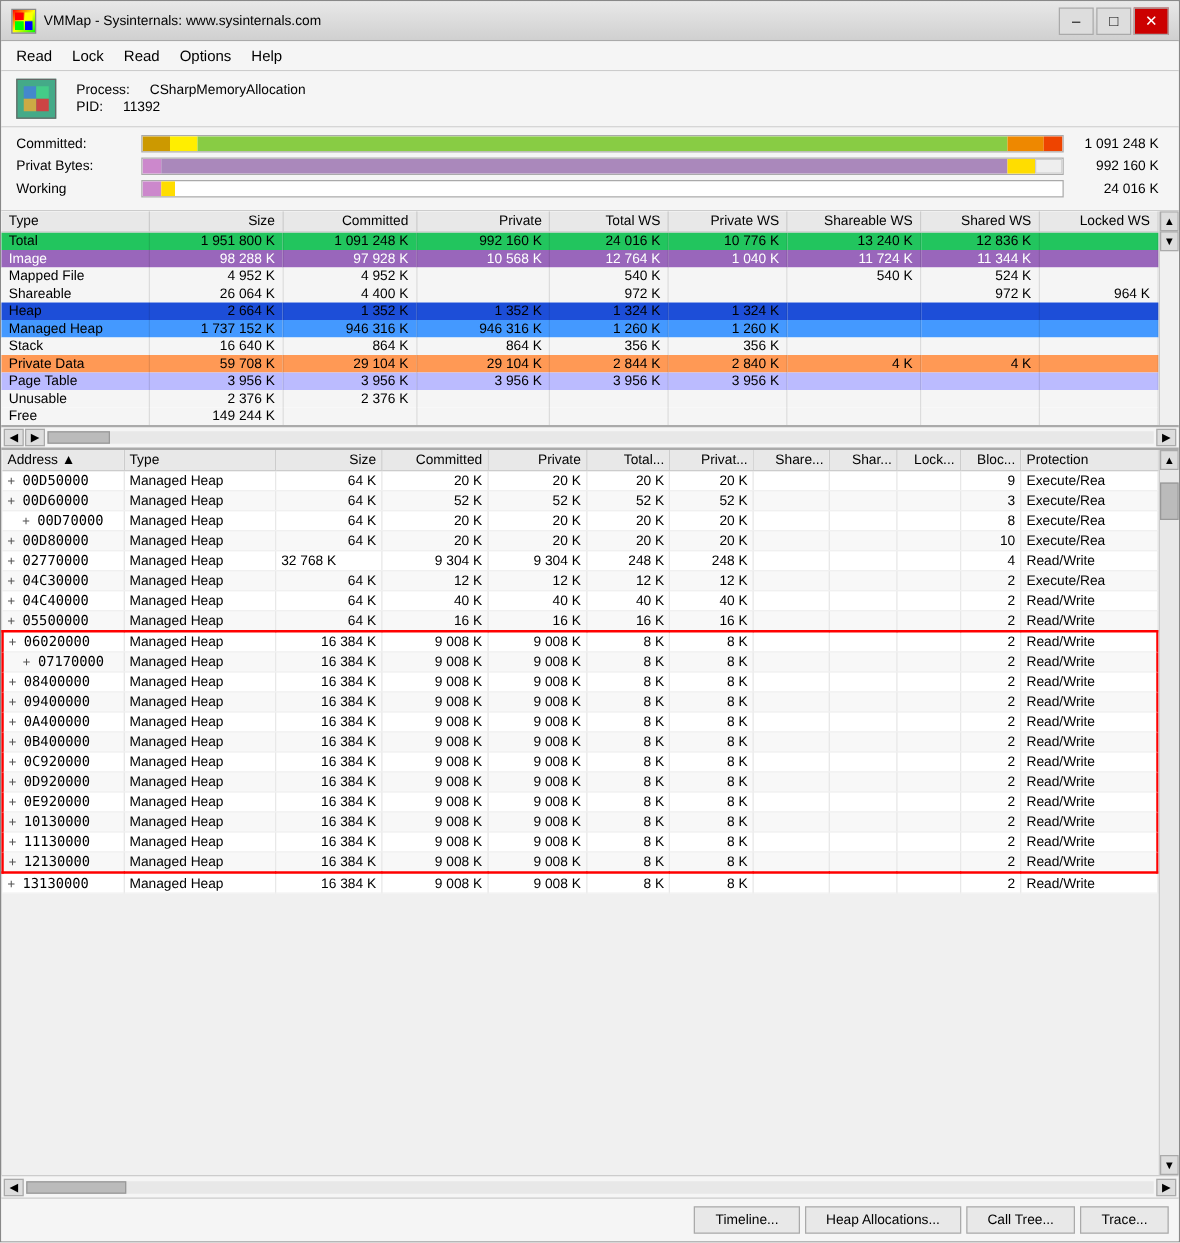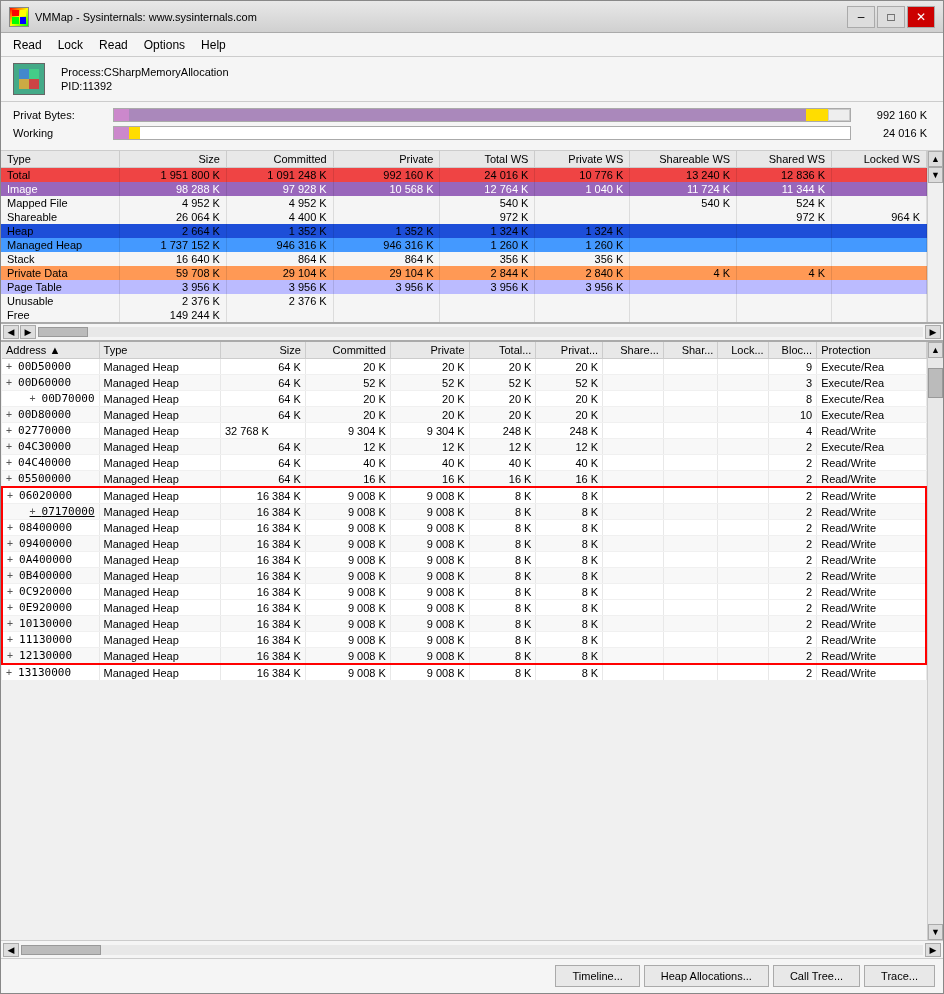--- a/index.html
+++ b/index.html
@@ -34,21 +34,21 @@
     .process-bar {
       background: #f5f5f5;
       padding: 6px 12px;
       border-bottom: 1px solid #ccc;
       display: flex;
       align-items: center;
       gap: 16px;
     }
     .process-icon { width: 32px; height: 32px; background: #4a8; border: 1px solid #666; display: flex; align-items: center; justify-content: center; }
     .process-details { display: flex; flex-direction: column; gap: 2px; }
-    .process-row { display: flex; gap: 0; font-size: 11px; }
+    .process-row { display: flex; gap: 16px; font-size: 11px; }
     .process-label { font-weight: normal; }
     .process-value { font-weight: normal; }
     
     
     .memory-bars { background: #f5f5f5; padding: 6px 12px; border-bottom: 1px solid #ccc; }
     .memory-bar-row { display: flex; align-items: center; margin-bottom: 4px; }
     .memory-bar-label { width: 100px; font-size: 11px; }
     .memory-bar-value { width: 80px; font-size: 11px; text-align: right; margin-left: auto; padding-right: 4px; }
     .memory-bar-container { flex: 1; height: 14px; background: #fff; border: 1px solid #aaa; position: relative; overflow: hidden; }
     .bar-segment { height: 100%; position: absolute; top: 0; }
@@ -119,20 +119,31 @@
       </div>
       <div class="process-row">
         <span class="process-label">PID:</span>
         <span class="process-value">11392</span>
       </div>
     </div>
   </div>
 
   <div class="memory-bars">
 
+    <div class="memory-bar-row">
+      <span class="memory-bar-label">Committed:</span>
+      <div class="memory-bar-container">
+        <div class="bar-segment" style="left:0; width:3%; background:#cc9900;"></div>
+        <div class="bar-segment" style="left:3%; width:3%; background:#ffee00;"></div>
+        <div class="bar-segment" style="left:6%; width:88%; background:#88cc44;"></div>
+        <div class="bar-segment" style="left:94%; width:4%; background:#ee8800;"></div>
+        <div class="bar-segment" style="left:98%; width:2%; background:#ee4400;"></div>
+      </div>
+      <span class="memory-bar-value">1 091 248 K</span>
+    </div>
 
     <div class="memory-bar-row">
       <span class="memory-bar-label">Privat Bytes:</span>
       <div class="memory-bar-container">
         <div class="bar-segment" style="left:0; width:2%; background:#cc88cc;"></div>
         <div class="bar-segment" style="left:2%; width:92%; background:#aa88bb;"></div>
         <div class="bar-segment" style="left:94%; width:3%; background:#ffdd00;"></div>
         <div class="bar-segment" style="left:97%; width:3%; background:#eeeeee; border:1px solid #ccc;"></div>
       </div>
       <span class="memory-bar-value">992 160 K</span>
@@ -159,21 +170,21 @@
               <th style="background:#e8e8e8; border-right:1px solid #ccc; border-bottom:1px solid #ccc; padding:2px 6px; font-weight:normal; text-align:right; min-width:90px;">Committed</th>
               <th style="background:#e8e8e8; border-right:1px solid #ccc; border-bottom:1px solid #ccc; padding:2px 6px; font-weight:normal; text-align:right; min-width:90px;">Private</th>
               <th style="background:#e8e8e8; border-right:1px solid #ccc; border-bottom:1px solid #ccc; padding:2px 6px; font-weight:normal; text-align:right; min-width:80px;">Total WS</th>
               <th style="background:#e8e8e8; border-right:1px solid #ccc; border-bottom:1px solid #ccc; padding:2px 6px; font-weight:normal; text-align:right; min-width:80px;">Private WS</th>
               <th style="background:#e8e8e8; border-right:1px solid #ccc; border-bottom:1px solid #ccc; padding:2px 6px; font-weight:normal; text-align:right; min-width:90px;">Shareable WS</th>
               <th style="background:#e8e8e8; border-right:1px solid #ccc; border-bottom:1px solid #ccc; padding:2px 6px; font-weight:normal; text-align:right; min-width:80px;">Shared WS</th>
               <th style="background:#e8e8e8; border-right:1px solid #ccc; border-bottom:1px solid #ccc; padding:2px 6px; font-weight:normal; text-align:right; min-width:80px;">Locked WS</th>
             </tr>
           </thead>
           <tbody id="top-table-body">
-          <tr style="background: #ef4444; color: black;">
+          <tr style="background: #22c55e; color: black;">
                 <td style="border-right: 1px solid rgba(0, 0, 0, 0.1); padding: 1px 6px; white-space: nowrap;">Total</td>
                 <td style="border-right: 1px solid rgba(0, 0, 0, 0.1); padding: 1px 6px; white-space: nowrap; text-align: right;">1 951 800 K</td>
                 <td style="border-right: 1px solid rgba(0, 0, 0, 0.1); padding: 1px 6px; white-space: nowrap; text-align: right;">1 091 248 K</td>
                 <td style="border-right: 1px solid rgba(0, 0, 0, 0.1); padding: 1px 6px; white-space: nowrap; text-align: right;">992 160 K</td>
                 <td style="border-right: 1px solid rgba(0, 0, 0, 0.1); padding: 1px 6px; white-space: nowrap; text-align: right;">24 016 K</td>
                 <td style="border-right: 1px solid rgba(0, 0, 0, 0.1); padding: 1px 6px; white-space: nowrap; text-align: right;">10 776 K</td>
                 <td style="border-right: 1px solid rgba(0, 0, 0, 0.1); padding: 1px 6px; white-space: nowrap; text-align: right;">13 240 K</td>
                 <td style="border-right: 1px solid rgba(0, 0, 0, 0.1); padding: 1px 6px; white-space: nowrap; text-align: right;">12 836 K</td>
                 <td style="border-right: 1px solid rgba(0, 0, 0, 0.1); padding: 1px 6px; white-space: nowrap; text-align: right;"></td>
               </tr>
@@ -350,21 +361,21 @@
                 <td style="border-right: 1px solid rgb(232, 232, 232); padding: 1px 4px; white-space: nowrap; text-align: right;">52 K</td>
                 <td style="border-right: 1px solid rgb(232, 232, 232); padding: 1px 4px; white-space: nowrap; text-align: right;">52 K</td>
                 <td style="border-right: 1px solid rgb(232, 232, 232); padding: 1px 4px; white-space: nowrap; text-align: right;">52 K</td>
                 <td style="border-right: 1px solid rgb(232, 232, 232); padding: 1px 4px; white-space: nowrap; text-align: right;"></td>
                 <td style="border-right: 1px solid rgb(232, 232, 232); padding: 1px 4px; white-space: nowrap; text-align: right;"></td>
                 <td style="border-right: 1px solid rgb(232, 232, 232); padding: 1px 4px; white-space: nowrap; text-align: right;"></td>
                 <td style="border-right: 1px solid rgb(232, 232, 232); padding: 1px 4px; white-space: nowrap; text-align: right;">3</td>
                 <td style="border-right: 1px solid rgb(232, 232, 232); padding: 1px 4px; white-space: nowrap; text-align: left;">Execute/Rea</td>
               </tr>
               <tr style="background: white;">
-                <td style="border-right: 1px solid rgb(232, 232, 232); padding: 1px 4px; white-space: nowrap; text-align: right; font-family: monospace;"><span style="color: rgb(85, 85, 85); font-size: 10px;">+ </span><span>00D70000</span></td>
+                <td style="border-right: 1px solid rgb(232, 232, 232); padding: 1px 4px; white-space: nowrap; text-align: center; font-family: monospace;"><span style="color: rgb(85, 85, 85); font-size: 10px;">+ </span><span>00D70000</span></td>
                 <td style="border-right: 1px solid rgb(232, 232, 232); padding: 1px 4px; white-space: nowrap; text-align: left;">Managed Heap</td>
                 <td style="border-right: 1px solid rgb(232, 232, 232); padding: 1px 4px; white-space: nowrap; text-align: right;">64 K</td>
                 <td style="border-right: 1px solid rgb(232, 232, 232); padding: 1px 4px; white-space: nowrap; text-align: right;">20 K</td>
                 <td style="border-right: 1px solid rgb(232, 232, 232); padding: 1px 4px; white-space: nowrap; text-align: right;">20 K</td>
                 <td style="border-right: 1px solid rgb(232, 232, 232); padding: 1px 4px; white-space: nowrap; text-align: right;">20 K</td>
                 <td style="border-right: 1px solid rgb(232, 232, 232); padding: 1px 4px; white-space: nowrap; text-align: right;">20 K</td>
                 <td style="border-right: 1px solid rgb(232, 232, 232); padding: 1px 4px; white-space: nowrap; text-align: right;"></td>
                 <td style="border-right: 1px solid rgb(232, 232, 232); padding: 1px 4px; white-space: nowrap; text-align: right;"></td>
                 <td style="border-right: 1px solid rgb(232, 232, 232); padding: 1px 4px; white-space: nowrap; text-align: right;"></td>
                 <td style="border-right: 1px solid rgb(232, 232, 232); padding: 1px 4px; white-space: nowrap; text-align: right;">8</td>
@@ -448,21 +459,21 @@
                 <td style="border-right: 1px solid rgb(232, 232, 232); padding: 1px 4px; white-space: nowrap; text-align: right;">9 008 K</td>
                 <td style="border-right: 1px solid rgb(232, 232, 232); padding: 1px 4px; white-space: nowrap; text-align: right;">8 K</td>
                 <td style="border-right: 1px solid rgb(232, 232, 232); padding: 1px 4px; white-space: nowrap; text-align: right;">8 K</td>
                 <td style="border-right: 1px solid rgb(232, 232, 232); padding: 1px 4px; white-space: nowrap; text-align: right;"></td>
                 <td style="border-right: 1px solid rgb(232, 232, 232); padding: 1px 4px; white-space: nowrap; text-align: right;"></td>
                 <td style="border-right: 1px solid rgb(232, 232, 232); padding: 1px 4px; white-space: nowrap; text-align: right;"></td>
                 <td style="border-right: 1px solid rgb(232, 232, 232); padding: 1px 4px; white-space: nowrap; text-align: right;">2</td>
                 <td style="border-right: 1px solid rgb(232, 232, 232); padding: 1px 4px; white-space: nowrap; text-align: left;">Read/Write</td>
               </tr>
               <tr style="background: rgb(248, 248, 248); border-left: 2px solid red; border-right: 2px solid red;">
-                <td style="border-right: 1px solid rgb(232, 232, 232); padding: 1px 4px; white-space: nowrap; text-align: right; font-family: monospace; text-decoration: underline;"><span style="color: rgb(85, 85, 85); font-size: 10px;">+ </span><span>07170000</span></td>
+                <td style="border-right: 1px solid rgb(232, 232, 232); padding: 1px 4px; white-space: nowrap; text-align: center; font-family: monospace;"><span style="color: rgb(85, 85, 85); font-size: 10px;">+ </span><span>07170000</span></td>
                 <td style="border-right: 1px solid rgb(232, 232, 232); padding: 1px 4px; white-space: nowrap; text-align: left;">Managed Heap</td>
                 <td style="border-right: 1px solid rgb(232, 232, 232); padding: 1px 4px; white-space: nowrap; text-align: right;">16 384 K</td>
                 <td style="border-right: 1px solid rgb(232, 232, 232); padding: 1px 4px; white-space: nowrap; text-align: right;">9 008 K</td>
                 <td style="border-right: 1px solid rgb(232, 232, 232); padding: 1px 4px; white-space: nowrap; text-align: right;">9 008 K</td>
                 <td style="border-right: 1px solid rgb(232, 232, 232); padding: 1px 4px; white-space: nowrap; text-align: right;">8 K</td>
                 <td style="border-right: 1px solid rgb(232, 232, 232); padding: 1px 4px; white-space: nowrap; text-align: right;">8 K</td>
                 <td style="border-right: 1px solid rgb(232, 232, 232); padding: 1px 4px; white-space: nowrap; text-align: right;"></td>
                 <td style="border-right: 1px solid rgb(232, 232, 232); padding: 1px 4px; white-space: nowrap; text-align: right;"></td>
                 <td style="border-right: 1px solid rgb(232, 232, 232); padding: 1px 4px; white-space: nowrap; text-align: right;"></td>
                 <td style="border-right: 1px solid rgb(232, 232, 232); padding: 1px 4px; white-space: nowrap; text-align: right;">2</td>
@@ -519,20 +530,34 @@
                 <td style="border-right: 1px solid rgb(232, 232, 232); padding: 1px 4px; white-space: nowrap; text-align: right;">8 K</td>
                 <td style="border-right: 1px solid rgb(232, 232, 232); padding: 1px 4px; white-space: nowrap; text-align: right;">8 K</td>
                 <td style="border-right: 1px solid rgb(232, 232, 232); padding: 1px 4px; white-space: nowrap; text-align: right;"></td>
                 <td style="border-right: 1px solid rgb(232, 232, 232); padding: 1px 4px; white-space: nowrap; text-align: right;"></td>
                 <td style="border-right: 1px solid rgb(232, 232, 232); padding: 1px 4px; white-space: nowrap; text-align: right;"></td>
                 <td style="border-right: 1px solid rgb(232, 232, 232); padding: 1px 4px; white-space: nowrap; text-align: right;">2</td>
                 <td style="border-right: 1px solid rgb(232, 232, 232); padding: 1px 4px; white-space: nowrap; text-align: left;">Read/Write</td>
               </tr>
               <tr style="background: white; border-left: 2px solid red; border-right: 2px solid red;">
                 <td style="border-right: 1px solid rgb(232, 232, 232); padding: 1px 4px; white-space: nowrap; text-align: left; font-family: monospace;"><span style="color: rgb(85, 85, 85); font-size: 10px;">+ </span><span>0C920000</span></td>
+                <td style="border-right: 1px solid rgb(232, 232, 232); padding: 1px 4px; white-space: nowrap; text-align: left;">Managed Heap</td>
+                <td style="border-right: 1px solid rgb(232, 232, 232); padding: 1px 4px; white-space: nowrap; text-align: right;">16 384 K</td>
+                <td style="border-right: 1px solid rgb(232, 232, 232); padding: 1px 4px; white-space: nowrap; text-align: right;">9 008 K</td>
+                <td style="border-right: 1px solid rgb(232, 232, 232); padding: 1px 4px; white-space: nowrap; text-align: right;">9 008 K</td>
+                <td style="border-right: 1px solid rgb(232, 232, 232); padding: 1px 4px; white-space: nowrap; text-align: right;">8 K</td>
+                <td style="border-right: 1px solid rgb(232, 232, 232); padding: 1px 4px; white-space: nowrap; text-align: right;">8 K</td>
+                <td style="border-right: 1px solid rgb(232, 232, 232); padding: 1px 4px; white-space: nowrap; text-align: right;"></td>
+                <td style="border-right: 1px solid rgb(232, 232, 232); padding: 1px 4px; white-space: nowrap; text-align: right;"></td>
+                <td style="border-right: 1px solid rgb(232, 232, 232); padding: 1px 4px; white-space: nowrap; text-align: right;"></td>
+                <td style="border-right: 1px solid rgb(232, 232, 232); padding: 1px 4px; white-space: nowrap; text-align: right;">2</td>
+                <td style="border-right: 1px solid rgb(232, 232, 232); padding: 1px 4px; white-space: nowrap; text-align: left;">Read/Write</td>
+              </tr>
+              <tr style="background: rgb(248, 248, 248); border-left: 2px solid red; border-right: 2px solid red;">
+                <td style="border-right: 1px solid rgb(232, 232, 232); padding: 1px 4px; white-space: nowrap; text-align: left; font-family: monospace;"><span style="color: rgb(85, 85, 85); font-size: 10px;">+ </span><span>0D920000</span></td>
                 <td style="border-right: 1px solid rgb(232, 232, 232); padding: 1px 4px; white-space: nowrap; text-align: left;">Managed Heap</td>
                 <td style="border-right: 1px solid rgb(232, 232, 232); padding: 1px 4px; white-space: nowrap; text-align: right;">16 384 K</td>
                 <td style="border-right: 1px solid rgb(232, 232, 232); padding: 1px 4px; white-space: nowrap; text-align: right;">9 008 K</td>
                 <td style="border-right: 1px solid rgb(232, 232, 232); padding: 1px 4px; white-space: nowrap; text-align: right;">9 008 K</td>
                 <td style="border-right: 1px solid rgb(232, 232, 232); padding: 1px 4px; white-space: nowrap; text-align: right;">8 K</td>
                 <td style="border-right: 1px solid rgb(232, 232, 232); padding: 1px 4px; white-space: nowrap; text-align: right;">8 K</td>
                 <td style="border-right: 1px solid rgb(232, 232, 232); padding: 1px 4px; white-space: nowrap; text-align: right;"></td>
                 <td style="border-right: 1px solid rgb(232, 232, 232); padding: 1px 4px; white-space: nowrap; text-align: right;"></td>
                 <td style="border-right: 1px solid rgb(232, 232, 232); padding: 1px 4px; white-space: nowrap; text-align: right;"></td>
                 <td style="border-right: 1px solid rgb(232, 232, 232); padding: 1px 4px; white-space: nowrap; text-align: right;">2</td>

